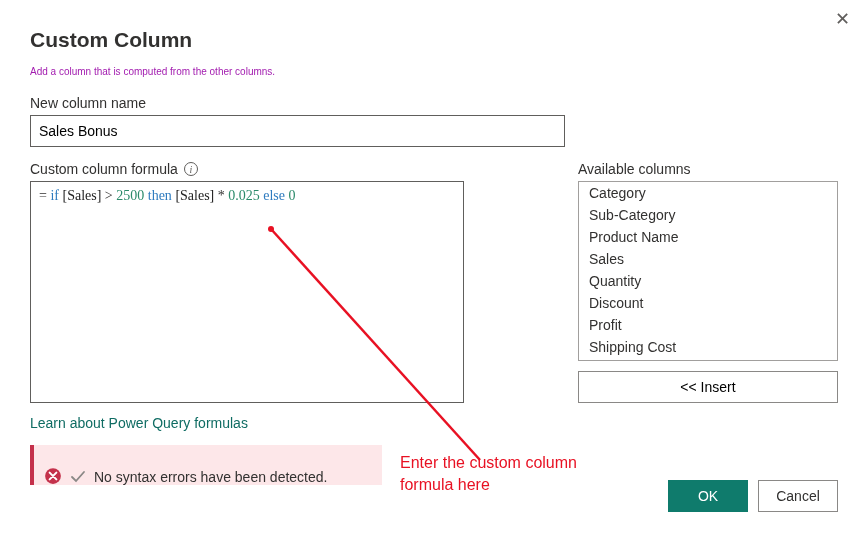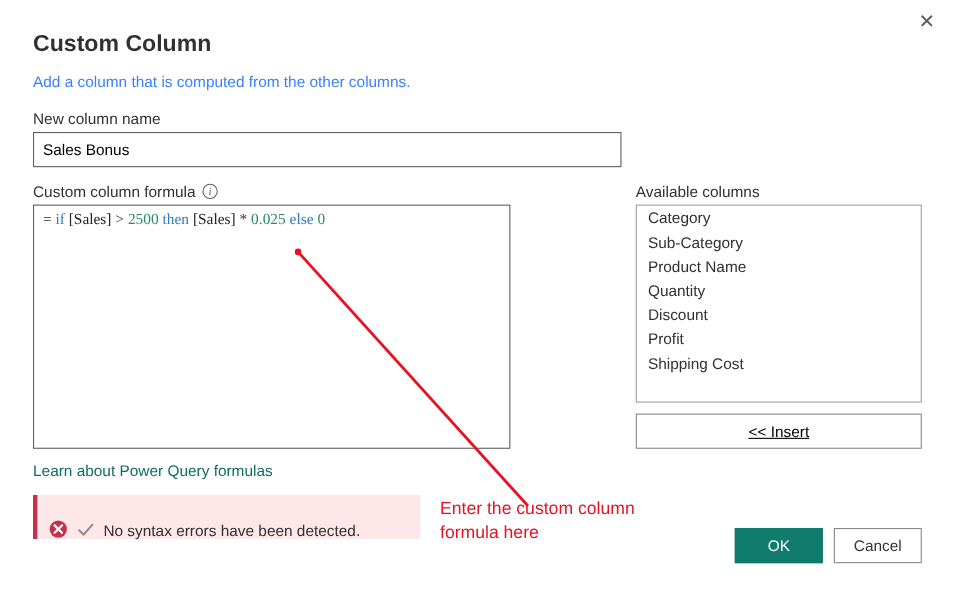--- a/index.html
+++ b/index.html
@@ -26,23 +26,23 @@
       cursor: pointer;
       font-weight: 300;
     }
     .title {
       font-size: 21px;
       font-weight: 600;
       margin-top: 10px;
       margin-bottom: 14px;
     }
     .subtitle {
-      font-size: 14px;
+      font-size: 10px;
       margin-bottom: 18px;
-      color: #3b82f6;
+      color: #a21caf;
     }
     .field-label {
       font-size: 14px;
       margin-bottom: 4px;
       display: flex;
       align-items: center;
       gap: 6px;
     }
     .info-icon-circle {
       display: inline-flex;
@@ -108,21 +108,20 @@
     }
     .insert-btn {
       width: 260px;
       height: 32px;
       margin-top: 10px;
       border: 1px solid #8a8886;
       background: #fff;
       font-size: 14px;
       cursor: pointer;
       font-family: inherit;
-      text-decoration: underline;
     }
     .learn-link {
       color: #0f6c63;
       font-size: 14px;
       margin-top: 12px;
       display: inline-block;
       cursor: pointer;
     }
     .status-bar {
       margin-top: 14px;
@@ -234,20 +233,21 @@
       <span class="status-text">No syntax errors have been detected.</span>
     </div>
   </div>
 
   <div class="right-col">
     <div class="field-label">Available columns</div>
     <div class="avail-box" id="avail-box">
         <div class="avail-item">Category</div>
         <div class="avail-item">Sub-Category</div>
         <div class="avail-item">Product Name</div>
+        <div class="avail-item">Sales</div>
         <div class="avail-item">Quantity</div>
         <div class="avail-item">Discount</div>
         <div class="avail-item">Profit</div>
         <div class="avail-item">Shipping Cost</div>
       </div>
     <button class="insert-btn">&lt;&lt; Insert</button>
   </div>
 </div>
 
 <svg class="annotation-line" style="left:0;top:0;width:868px;height:538px;">

